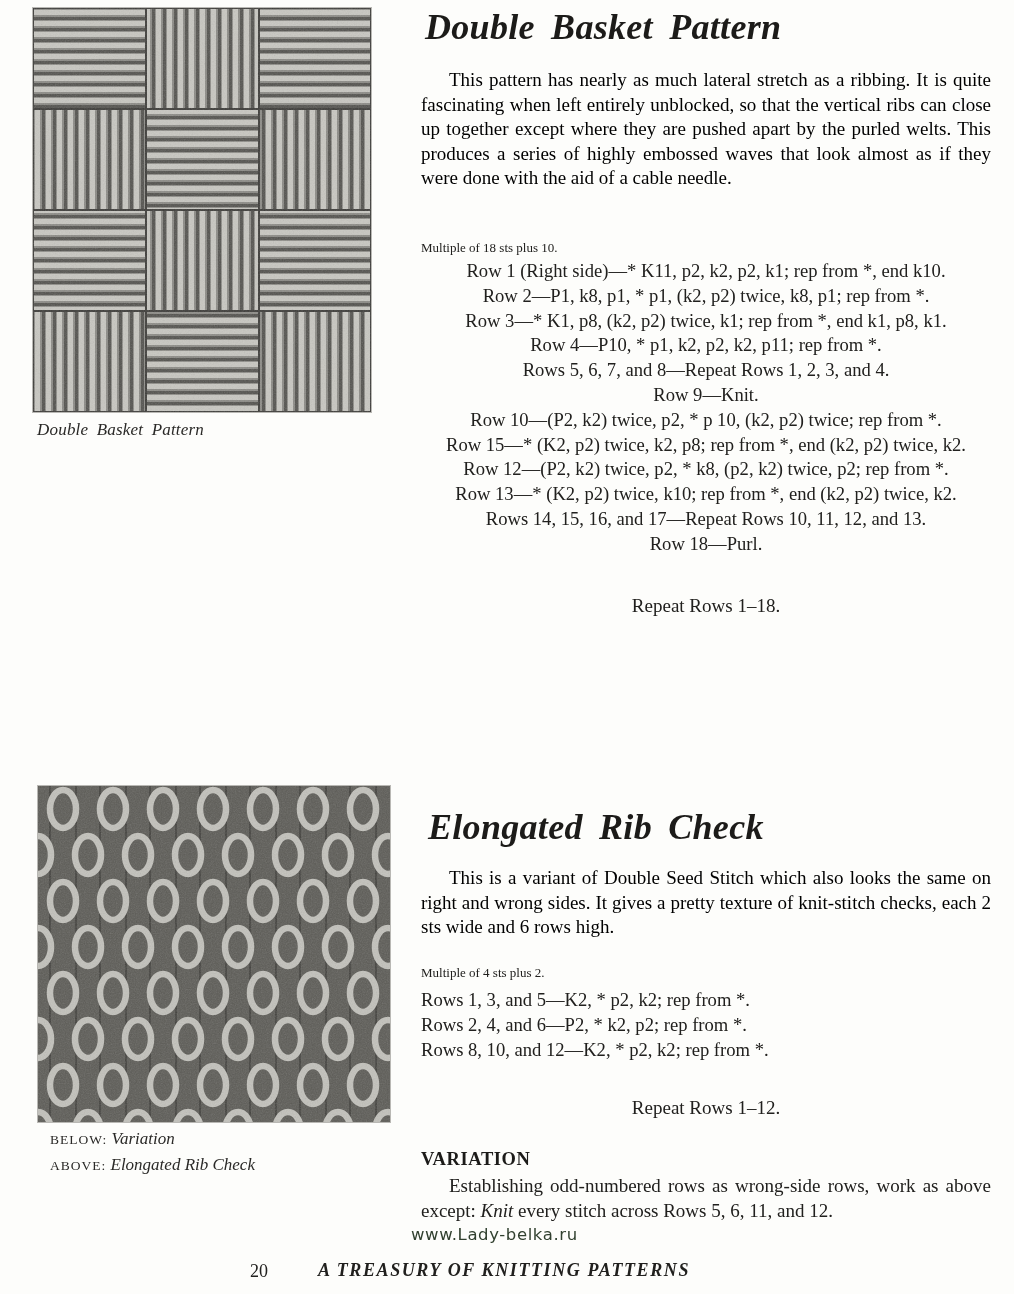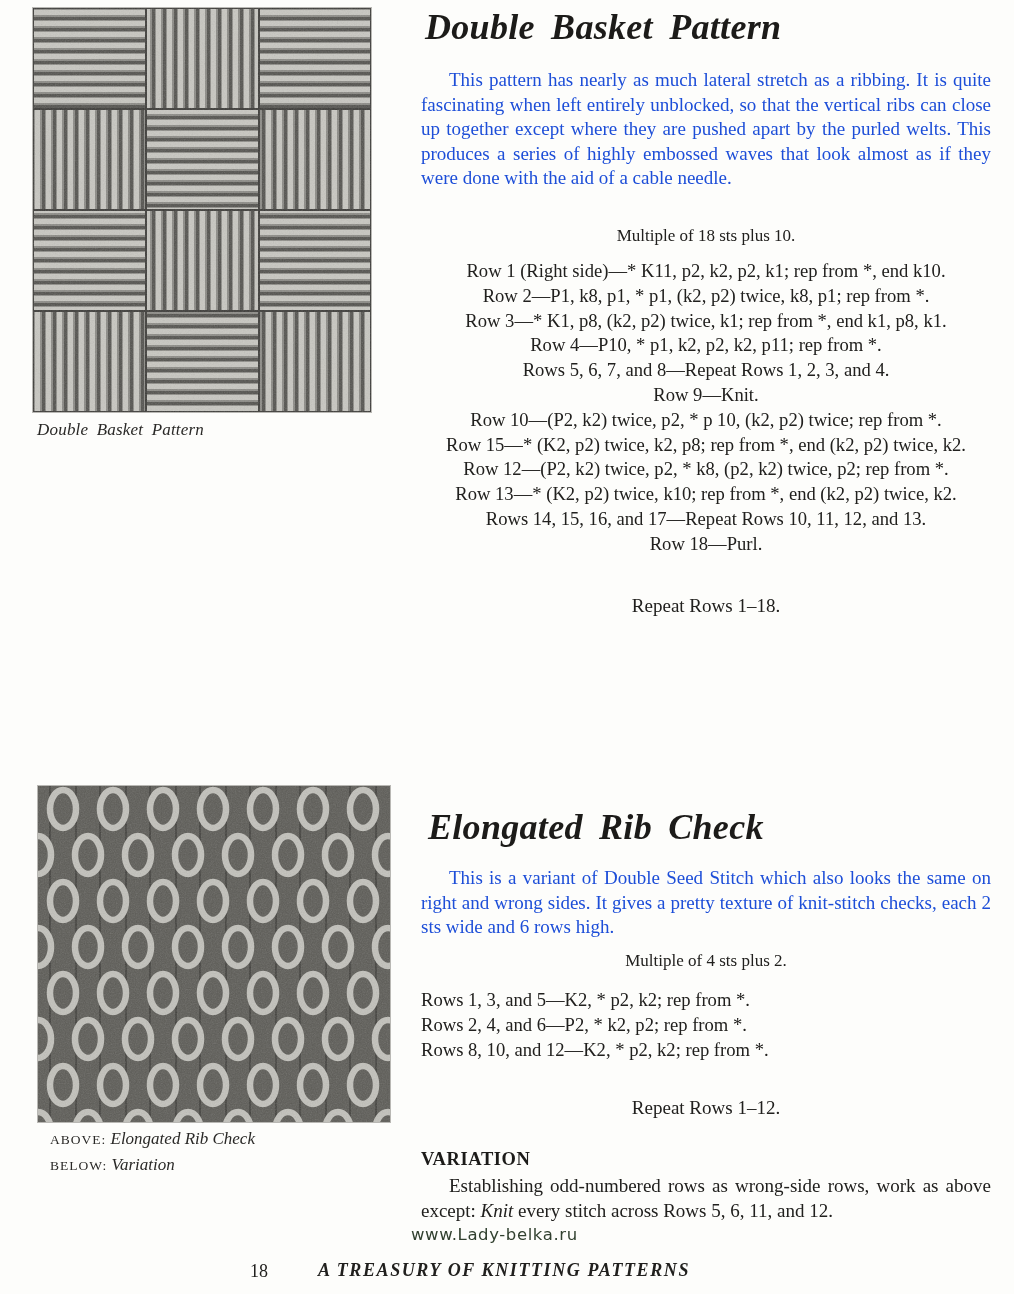--- a/index.html
+++ b/index.html
@@ -29,25 +29,25 @@
   .sec-title{
     font-size:36px;font-weight:700;font-style:italic;
     letter-spacing:0.3px;word-spacing:7px;color:#1c1b19;
     white-space:nowrap;
   }
   .title1{top:6px;left:425px;}
   .title2{top:806px;left:428px;}
   .intro{
     top:68px;
     font-size:19px;line-height:24.6px;text-align:justify;
-    margin:0;text-indent:28px;color:#1d4ed8;
+    margin:0;text-indent:28px;color:#000000;
   }
   .intro2{top:866px;}
   .multiple{
-    text-align:center;font-size:17px;color:#21201e;
+    text-align:left;font-size:13px;color:#21201e;margin-top:14px;
   }
   .multiple1{top:226px;}
   .multiple2{top:951px;}
   .rows{font-size:18.6px;line-height:24.8px;color:#21201e;}
   .rows1{top:259px;text-align:center;}
   .rows2{top:988px;}
   .rows p{margin:0;padding-left:22px;text-indent:-22px;}
   .repeat{text-align:center;font-size:19px;color:#21201e;}
   .repeat1{top:595px;}
   .repeat2{top:1097px;}
@@ -147,26 +147,26 @@
             <feFuncA type="linear" slope="0.45" intercept="0"></feFuncA>
           </feComponentTransfer>
       </filter>
     </defs>
     <rect width="352" height="336" fill="url(#ov)"></rect>
     <rect width="352" height="336" filter="url(#grain2)" opacity="0.5"></rect>
   </svg>
 
   <div class="caption-block">
     <div>
+      <span class="cap-label">BELOW:</span>
+      <span class="cap-name">Variation</span>
+    </div>
+    <div>
       <span class="cap-label">ABOVE:</span>
       <span class="cap-name">Elongated Rib Check</span>
-    </div>
-    <div>
-      <span class="cap-label">BELOW:</span>
-      <span class="cap-name">Variation</span>
     </div>
   </div>
 
   <h1 class="sec-title col title1" style="margin:0;">Double Basket Pattern</h1>
 
   <p class="col intro">This pattern has nearly as much lateral stretch as a ribbing. It is quite fascinating when left entirely unblocked, so that the vertical ribs can close up together except where they are pushed apart by the purled welts. This produces a series of highly embossed waves that look almost as if they were done with the aid of a cable needle.</p>
 
   <div class="col multiple multiple1">Multiple of 18 sts plus 10.</div>
 
   <div class="col rows rows1">
@@ -199,17 +199,17 @@
     </div>
 
   <div class="col repeat repeat2">Repeat Rows 1–12.</div>
 
   <div class="col variation-head">VARIATION</div>
 
   <p class="col variation-text"><span>Establishing odd-numbered rows as wrong-side rows, work as above except: </span><em>Knit</em><span> every stitch across Rows 5, 6, 11, and 12.</span></p>
 
   <div class="watermark">www.Lady-belka.ru</div>
 
-  <div class="page-number">18</div>
+  <div class="page-number">20</div>
 
   <div class="book-title">A TREASURY OF KNITTING PATTERNS</div>
 
 </div>
 
 </body></html>

